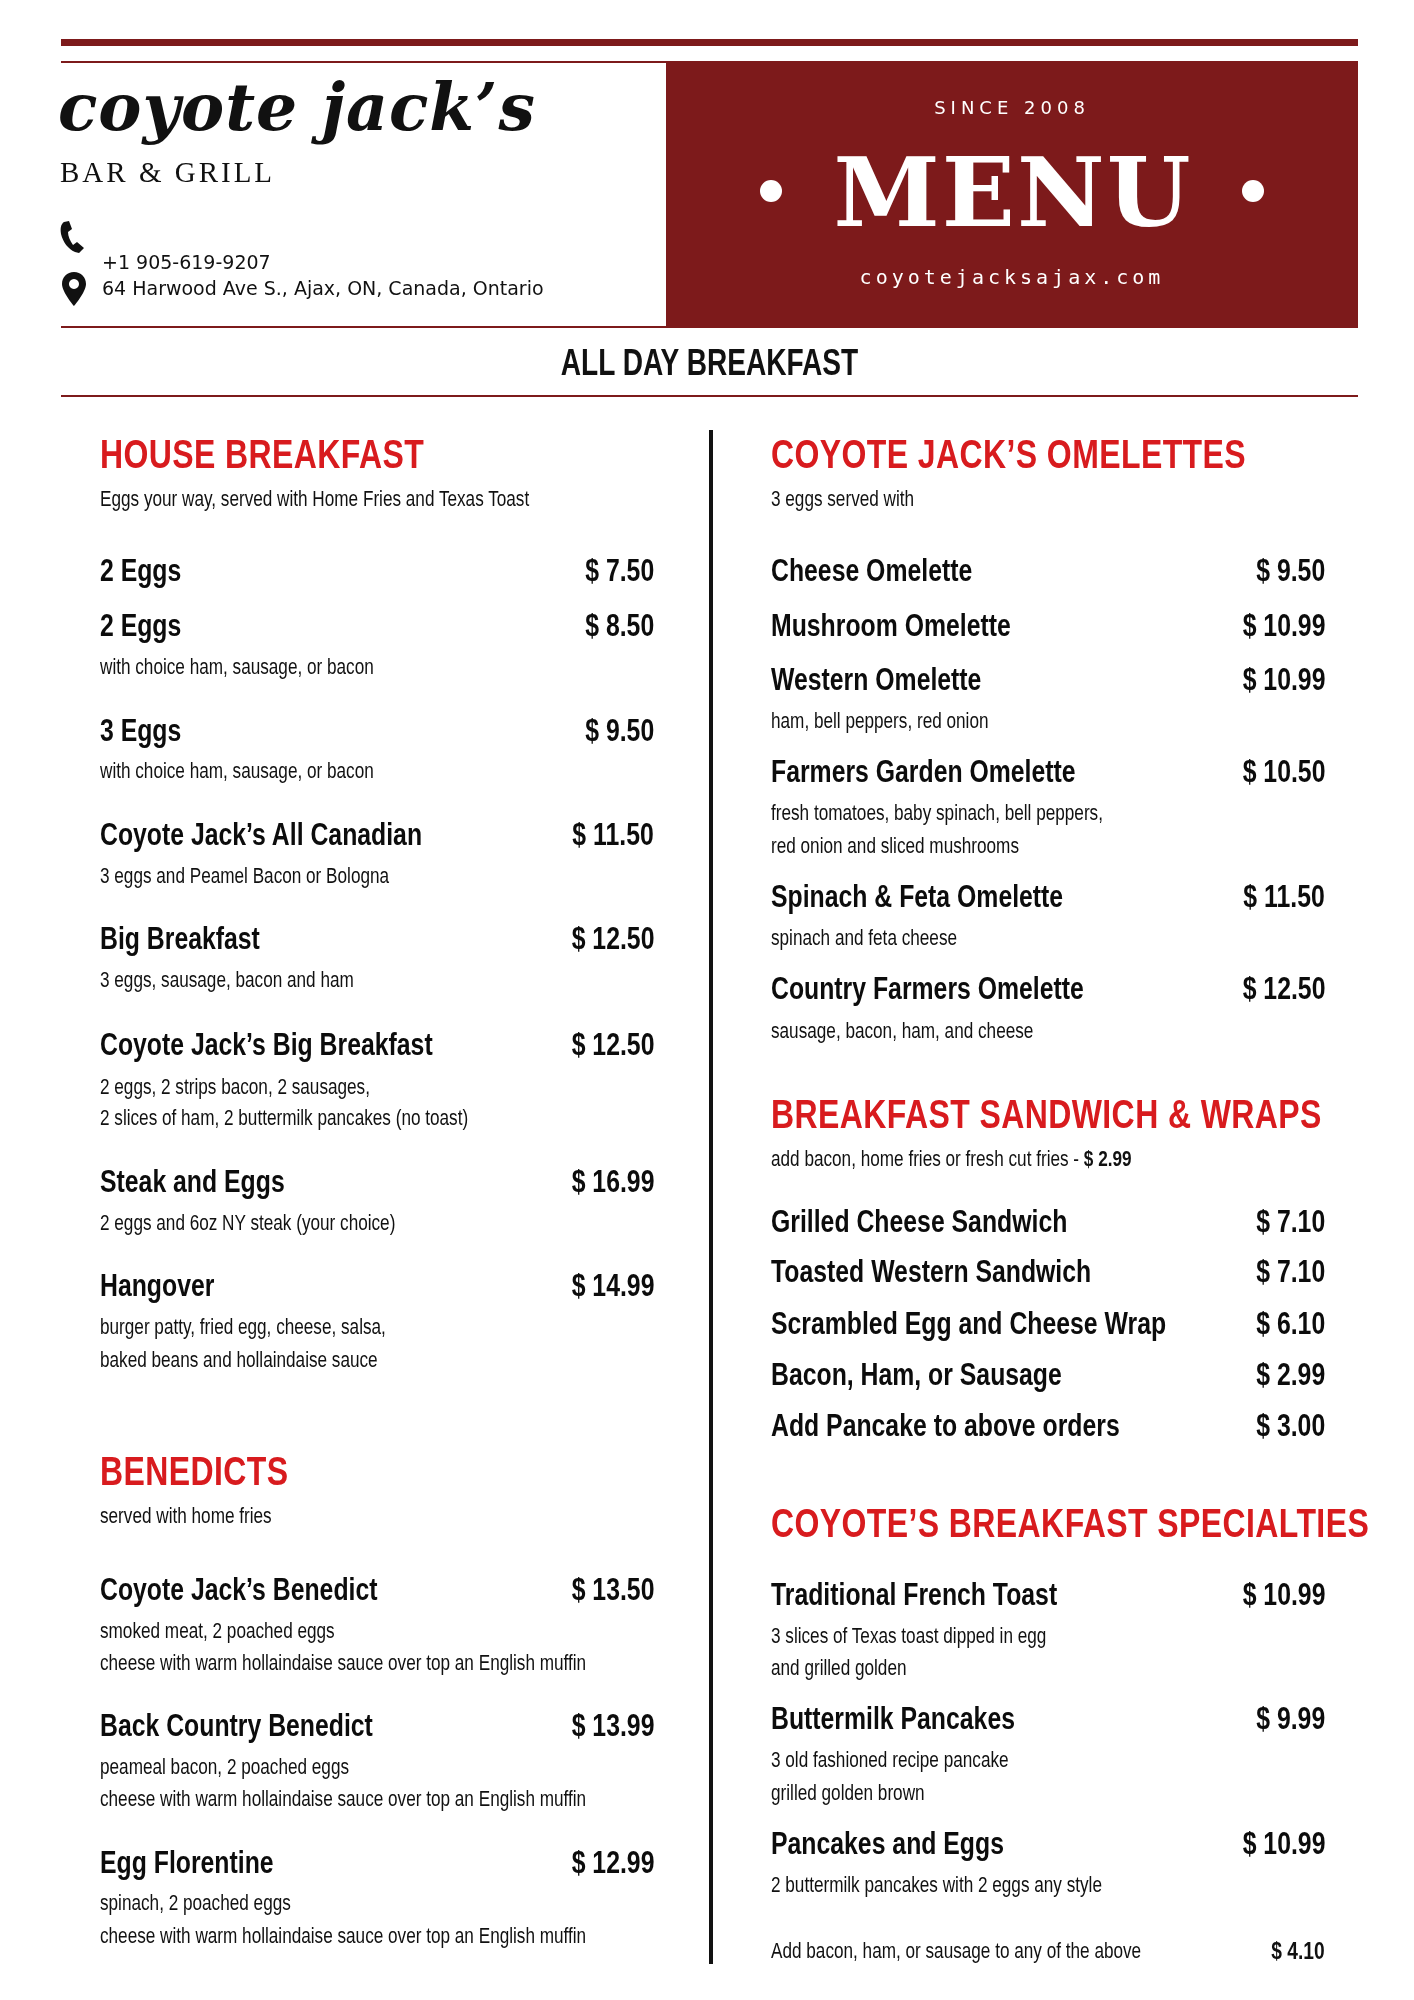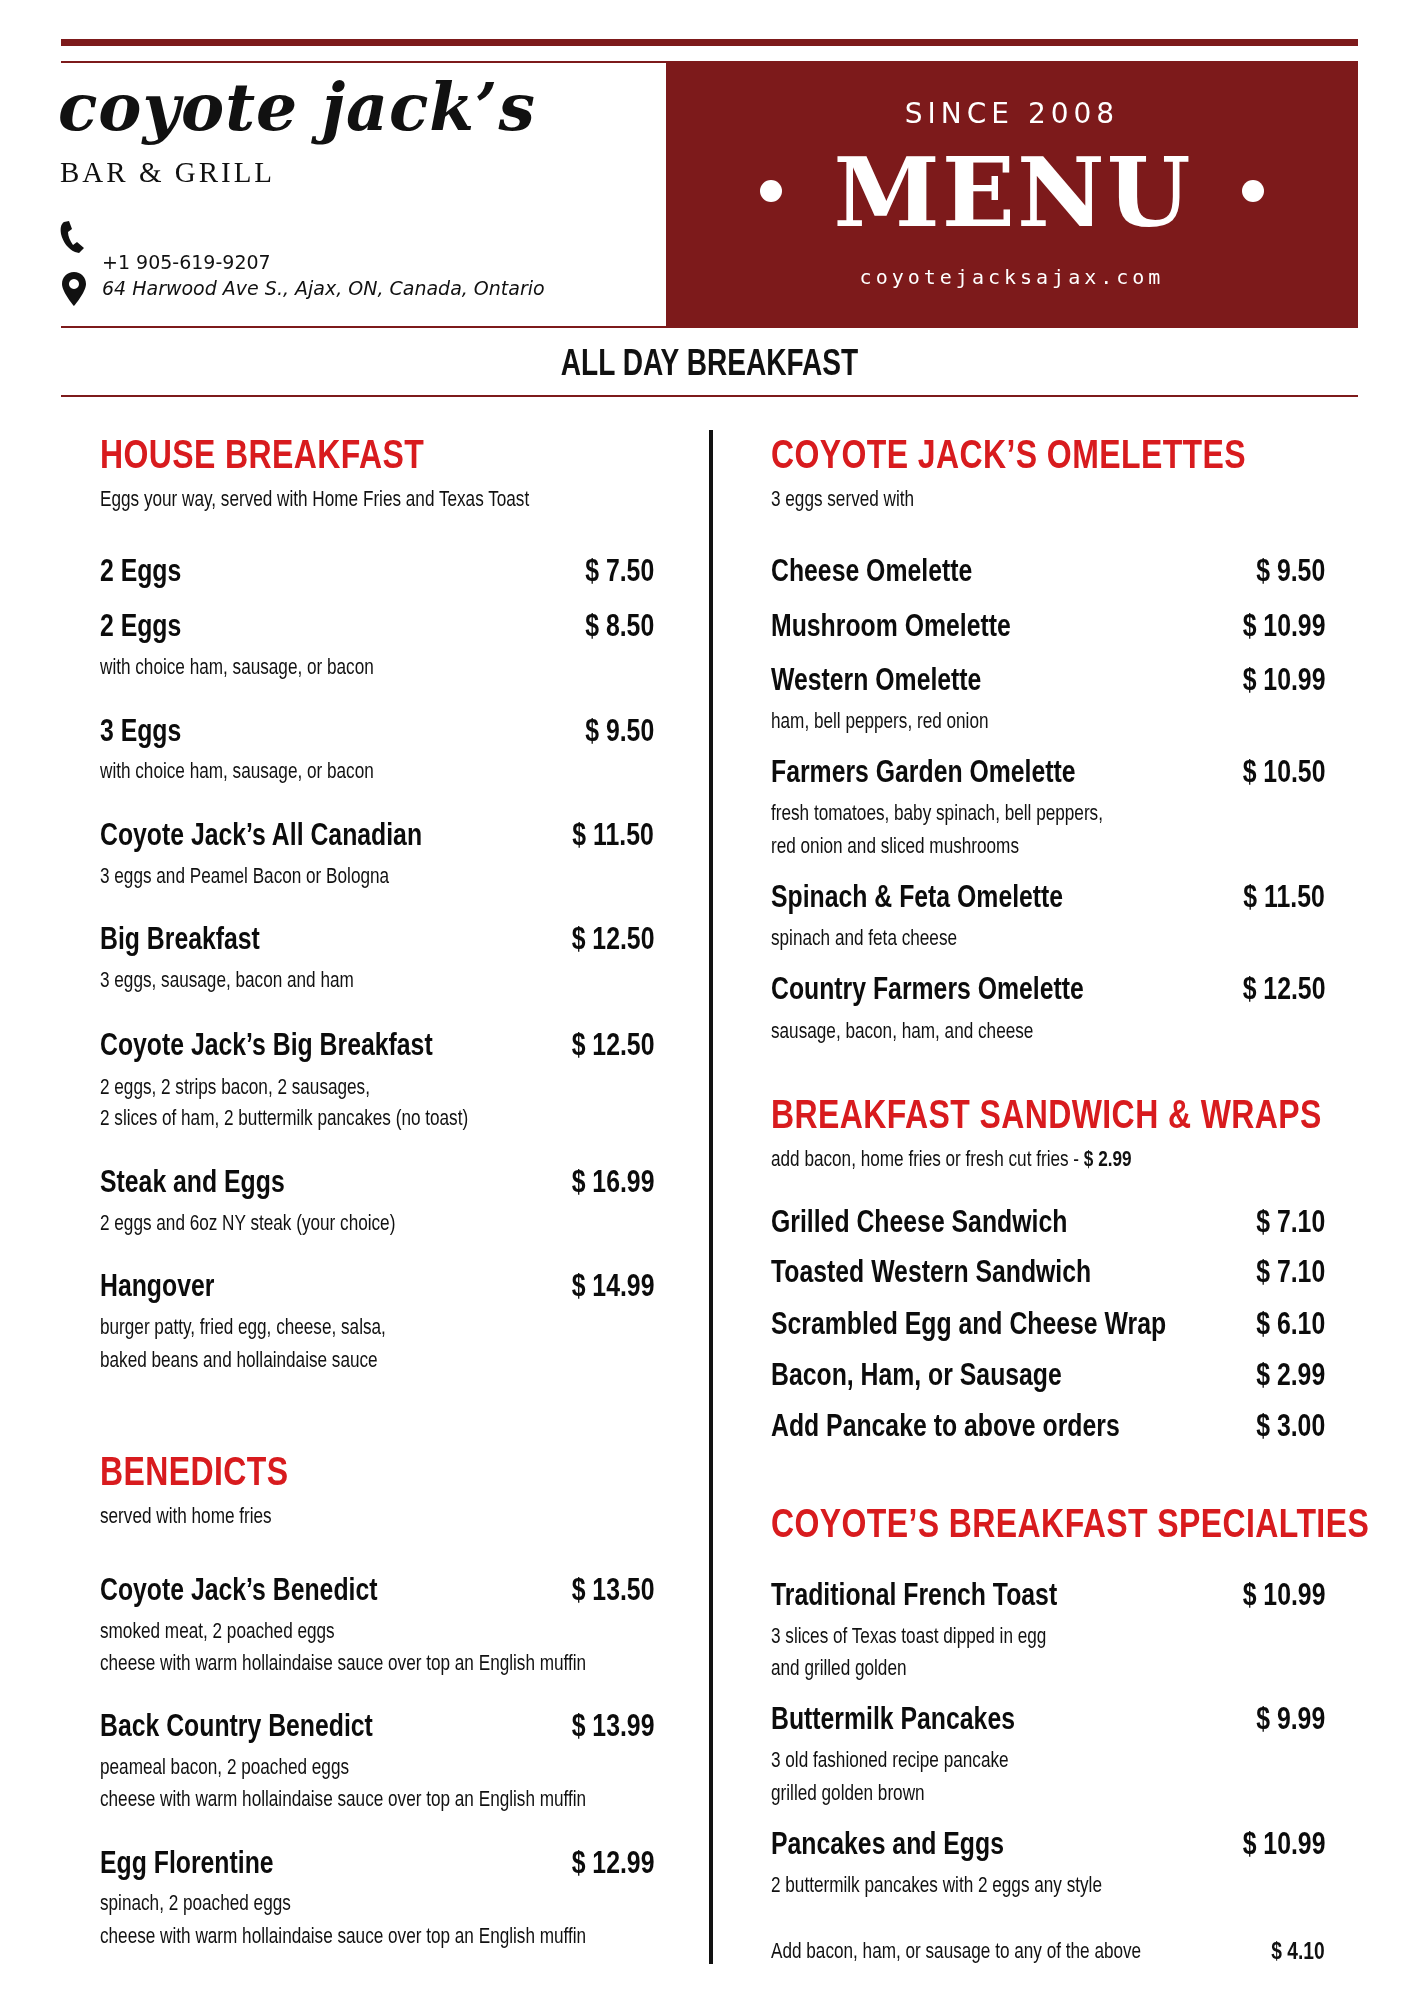--- a/index.html
+++ b/index.html
@@ -4,21 +4,21 @@
 <style>
   html, body { margin: 0; padding: 0; background: #ffffff; }
   body { width: 1414px; height: 2000px; position: relative; overflow: hidden; color: #111; }
   .abs { position: absolute; }
   .topbar { left: 61px; top: 39px; width: 1297px; height: 7px; }
   .hline { height: 2px; }
   .redbox { left: 666px; top: 61px; width: 692px; height: 267px; }
   .brand { left: 58px; top: 62px; font-family: "DejaVu Serif", serif; font-weight: bold; font-style: italic; font-size: 66px; letter-spacing: 1px; line-height: 90px; color: #111; transform: scaleX(0.98); transform-origin: left; }
   .subbrand { left: 60px; top: 152px; font-family: "Liberation Serif", serif; font-size: 29px; letter-spacing: 3px; line-height: 40px; color: #111; }
   .contact { left: 102px; font-family: "DejaVu Sans", sans-serif; font-size: 19px; line-height: 28px; color: #111; }
-  .since { width: 692px; text-align: center; font-family: "DejaVu Sans", sans-serif; font-size: 28px; letter-spacing: 5px; color: #fff; }
+  .since { width: 692px; text-align: center; font-family: "DejaVu Sans", sans-serif; font-size: 18px; letter-spacing: 5px; color: #fff; }
   .menuword { width: 692px; text-align: center; font-family: "DejaVu Serif", serif; font-weight: bold; font-size: 96px; letter-spacing: 2px; color: #fff; line-height: 100px; }
   .dot { width: 22px; height: 22px; border-radius: 50%; background: #fff; }
   .url { width: 692px; text-align: center; font-family: "DejaVu Sans Mono", monospace; font-size: 20px; letter-spacing: 4px; color: #fff; }
   .pagetitle { left: 61px; width: 1297px; text-align: center; top: 340px; font-family: "Liberation Sans", sans-serif; font-weight: bold; font-size: 36px; line-height: 46px; transform: scaleX(0.78); letter-spacing: 0; }
   .divider { left: 709px; top: 430px; width: 4px; height: 1534px; background: #111; }
 
   .sec-title { font-family: "Liberation Sans", sans-serif; font-weight: bold; font-size: 40px; line-height: 46px; transform: scaleX(0.8); transform-origin: left center; white-space: nowrap; letter-spacing: 0.5px; }
   .sec-sub { font-family: "Liberation Sans", sans-serif; font-size: 22px; line-height: 28px; transform: scaleX(0.78); transform-origin: left center; white-space: nowrap; color: #111; }
   .item-name { font-family: "Liberation Sans", sans-serif; font-weight: bold; font-size: 31px; line-height: 38px; transform: scaleX(0.8); transform-origin: left center; white-space: nowrap; color: #0c0c0c; }
   .item-price { font-family: "Liberation Sans", sans-serif; font-weight: bold; font-size: 31px; line-height: 38px; transform: scaleX(0.8); transform-origin: right center; white-space: nowrap; text-align: right; color: #0c0c0c; }
@@ -42,21 +42,21 @@
       <path d="M4 2 C1 4 0 8 1 14 C3 22 8 29 15 32 L19 33 L24 28 L17 22 L13 25 C10 21 8 16 8 12 L12 9 L9 1 Z" fill="#111"></path>
     </svg>
 </div>
 <div class="abs contact" style="top:222px;margin-top:26px;">+1 905-619-9207</div>
 
 <div class="abs" style="left:62px; top:272px; width:24px; height:34px;">
   <svg width="24" height="34" viewBox="0 0 24 34">
       <path d="M12 0 C5 0 0 5 0 12 C0 20 12 34 12 34 C12 34 24 20 24 12 C24 5 19 0 12 0 Z M12 7 A5 5 0 1 1 11.99 7 Z" fill="#111" fill-rule="evenodd"></path>
     </svg>
 </div>
-<div class="abs contact" style="top:274px;font-style:italic;">64 Harwood Ave S., Ajax, ON, Canada, Ontario</div>
+<div class="abs contact" style="top:274px;">64 Harwood Ave S., Ajax, ON, Canada, Ontario</div>
 
 <div class="abs redbox" style="background:#7d1a1b;">
   <div class="abs since" style="left:0; top:36px;">SINCE 2008</div>
   <div class="abs dot" style="left:94px; top:119px;"></div>
   <div class="abs menuword" style="left:1px; top:82px;">MENU</div>
   <div class="abs dot" style="left:576px; top:119px;"></div>
   <div class="abs url" style="left:0; top:204px;">coyotejacksajax.com</div>
 </div>
 
 <div class="abs pagetitle">ALL DAY BREAKFAST</div>

